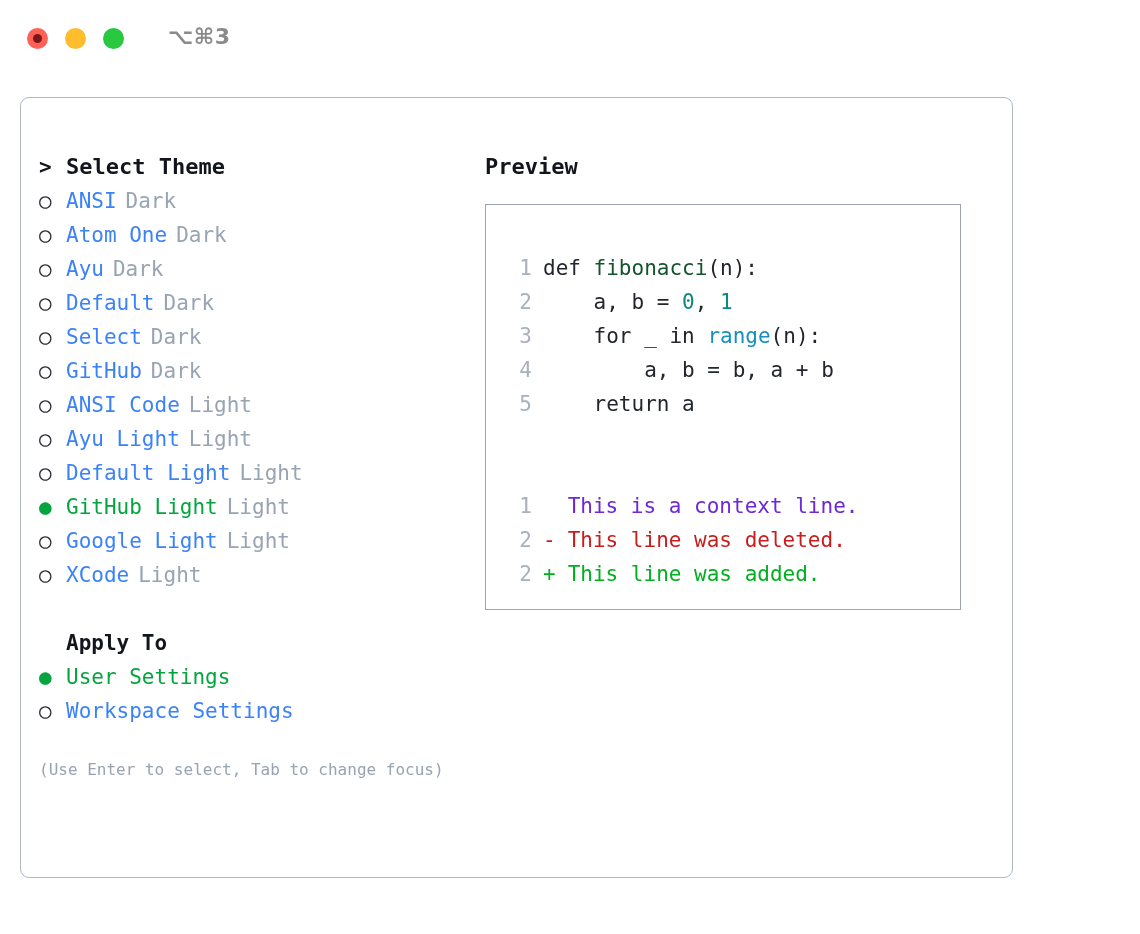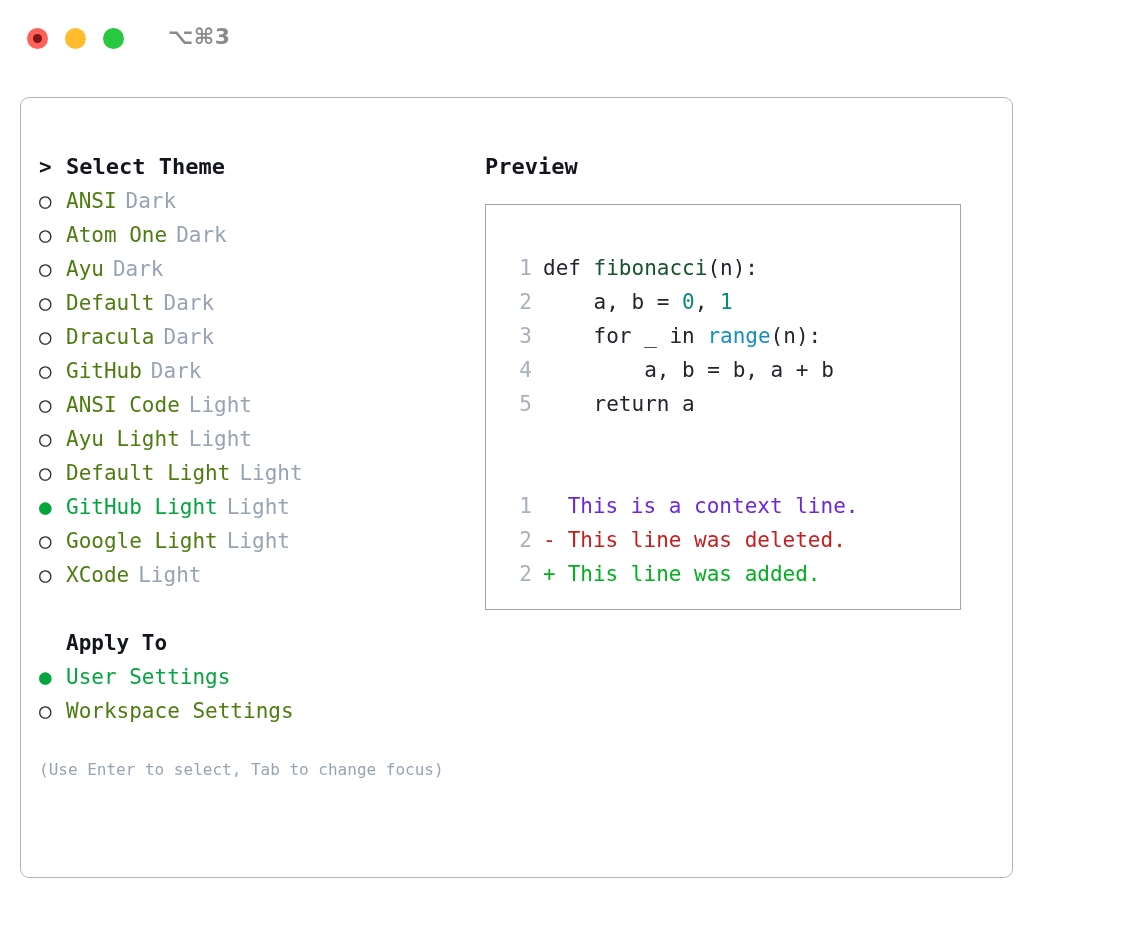--- a/index.html
+++ b/index.html
@@ -106,21 +106,21 @@
   .marker.selected { color: #04a43f; }
   .marker.blank { color: transparent; }
 
   .header-row {
     font-weight: 700;
     color: #12161c;
     font-size: 22px;
   }
   .header-row .marker { color: #12161c; font-weight: 700; }
 
-  .label { color: #4d7c0f; }
+  .label { color: #3b82f6; }
   .label.selected { color: #04a43f; }
   .label.header { color: #12161c; font-weight: 700; }
   .tag {
     color: #98a3b3;
     margin-left: 9px;
   }
 
   .spacer-row { height: 34px; }
 
   .help {
@@ -204,21 +204,21 @@
       <div class="row header-row">
         <span class="marker">&gt;</span>
         <span class="label header">Select Theme</span>
       </div>
 
       <div id="theme-items">
           <div class="row"><span class="marker">○</span><span class="label">ANSI</span><span class="tag">Dark</span></div>
           <div class="row"><span class="marker">○</span><span class="label">Atom One</span><span class="tag">Dark</span></div>
           <div class="row"><span class="marker">○</span><span class="label">Ayu</span><span class="tag">Dark</span></div>
           <div class="row"><span class="marker">○</span><span class="label">Default</span><span class="tag">Dark</span></div>
-          <div class="row"><span class="marker">○</span><span class="label">Dracula</span><span class="tag">Dark</span></div>
+          <div class="row"><span class="marker">○</span><span class="label">Select</span><span class="tag">Dark</span></div>
           <div class="row"><span class="marker">○</span><span class="label">GitHub</span><span class="tag">Dark</span></div>
           <div class="row"><span class="marker">○</span><span class="label">ANSI Code</span><span class="tag">Light</span></div>
           <div class="row"><span class="marker">○</span><span class="label">Ayu Light</span><span class="tag">Light</span></div>
           <div class="row"><span class="marker">○</span><span class="label">Default Light</span><span class="tag">Light</span></div>
           <div class="row"><span class="marker selected">●</span><span class="label selected">GitHub Light</span><span class="tag">Light</span></div>
           <div class="row"><span class="marker">○</span><span class="label">Google Light</span><span class="tag">Light</span></div>
           <div class="row"><span class="marker">○</span><span class="label">XCode</span><span class="tag">Light</span></div>
         </div>
 
       <div class="spacer-row"></div>

